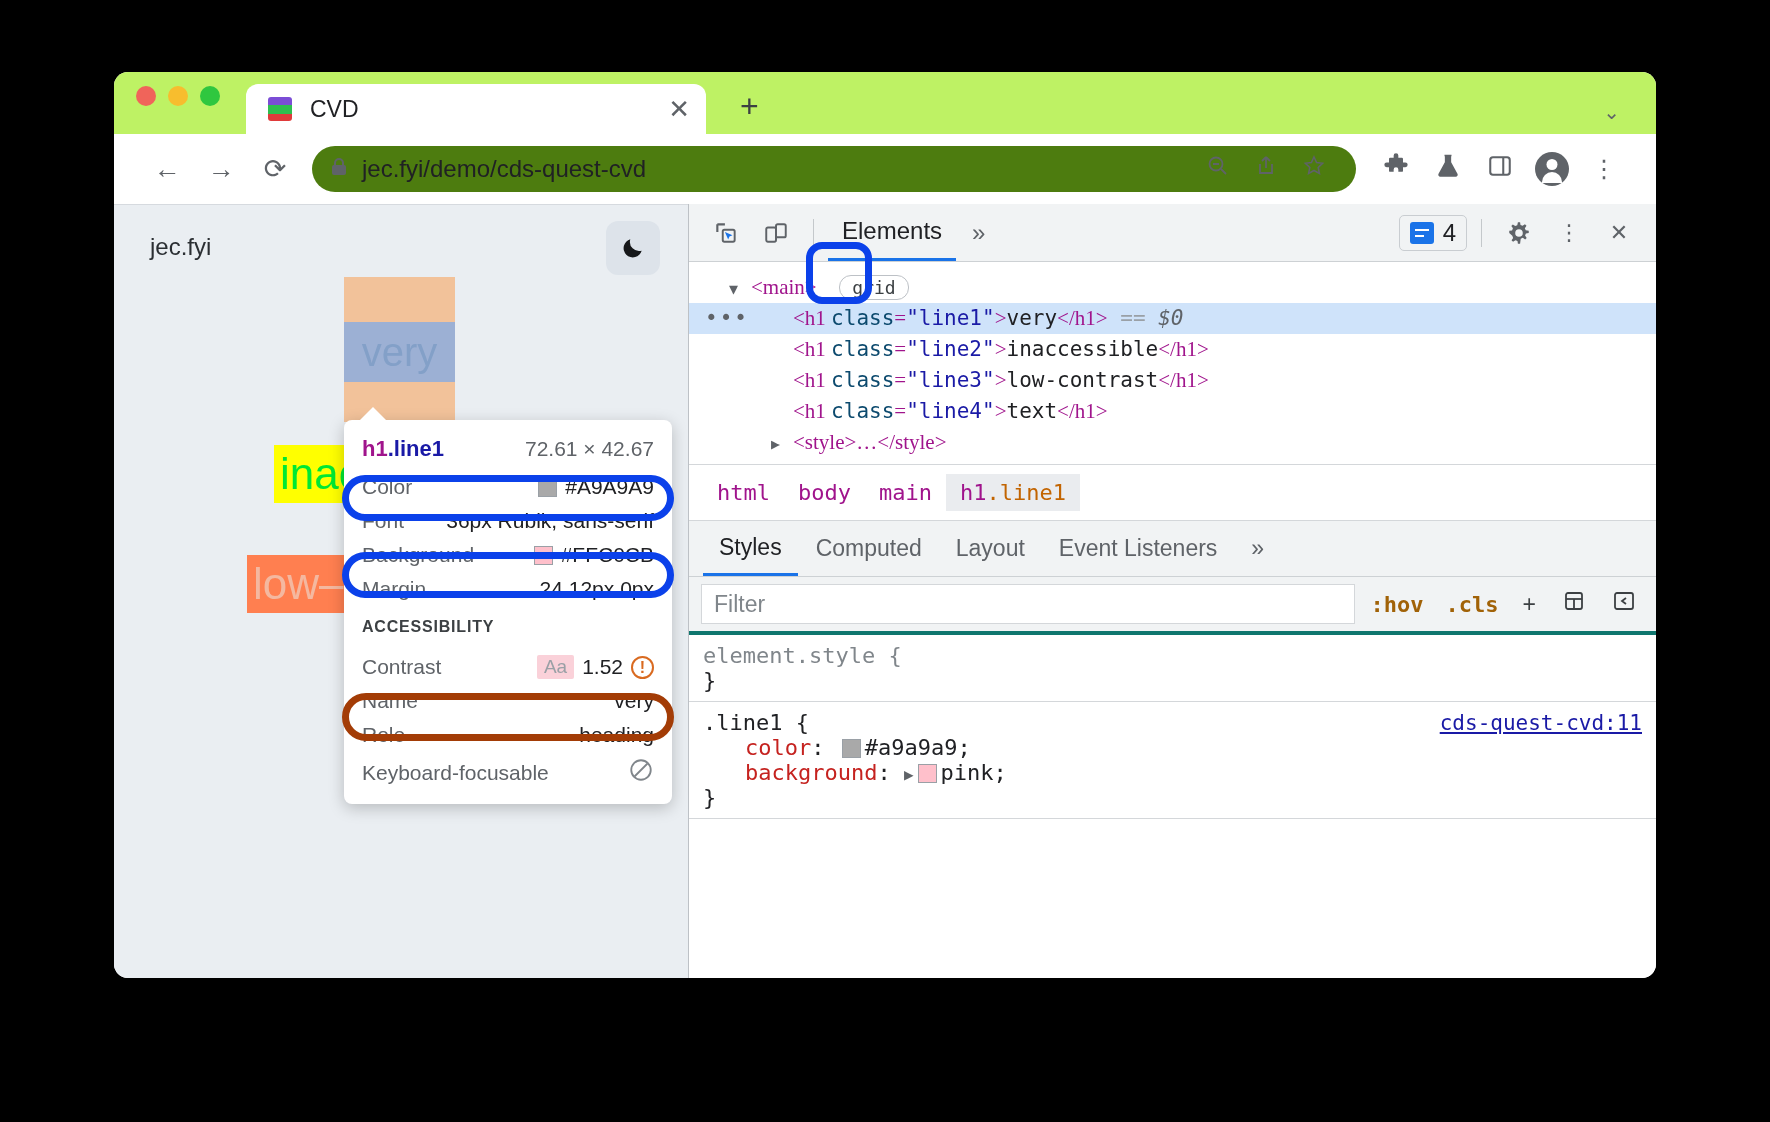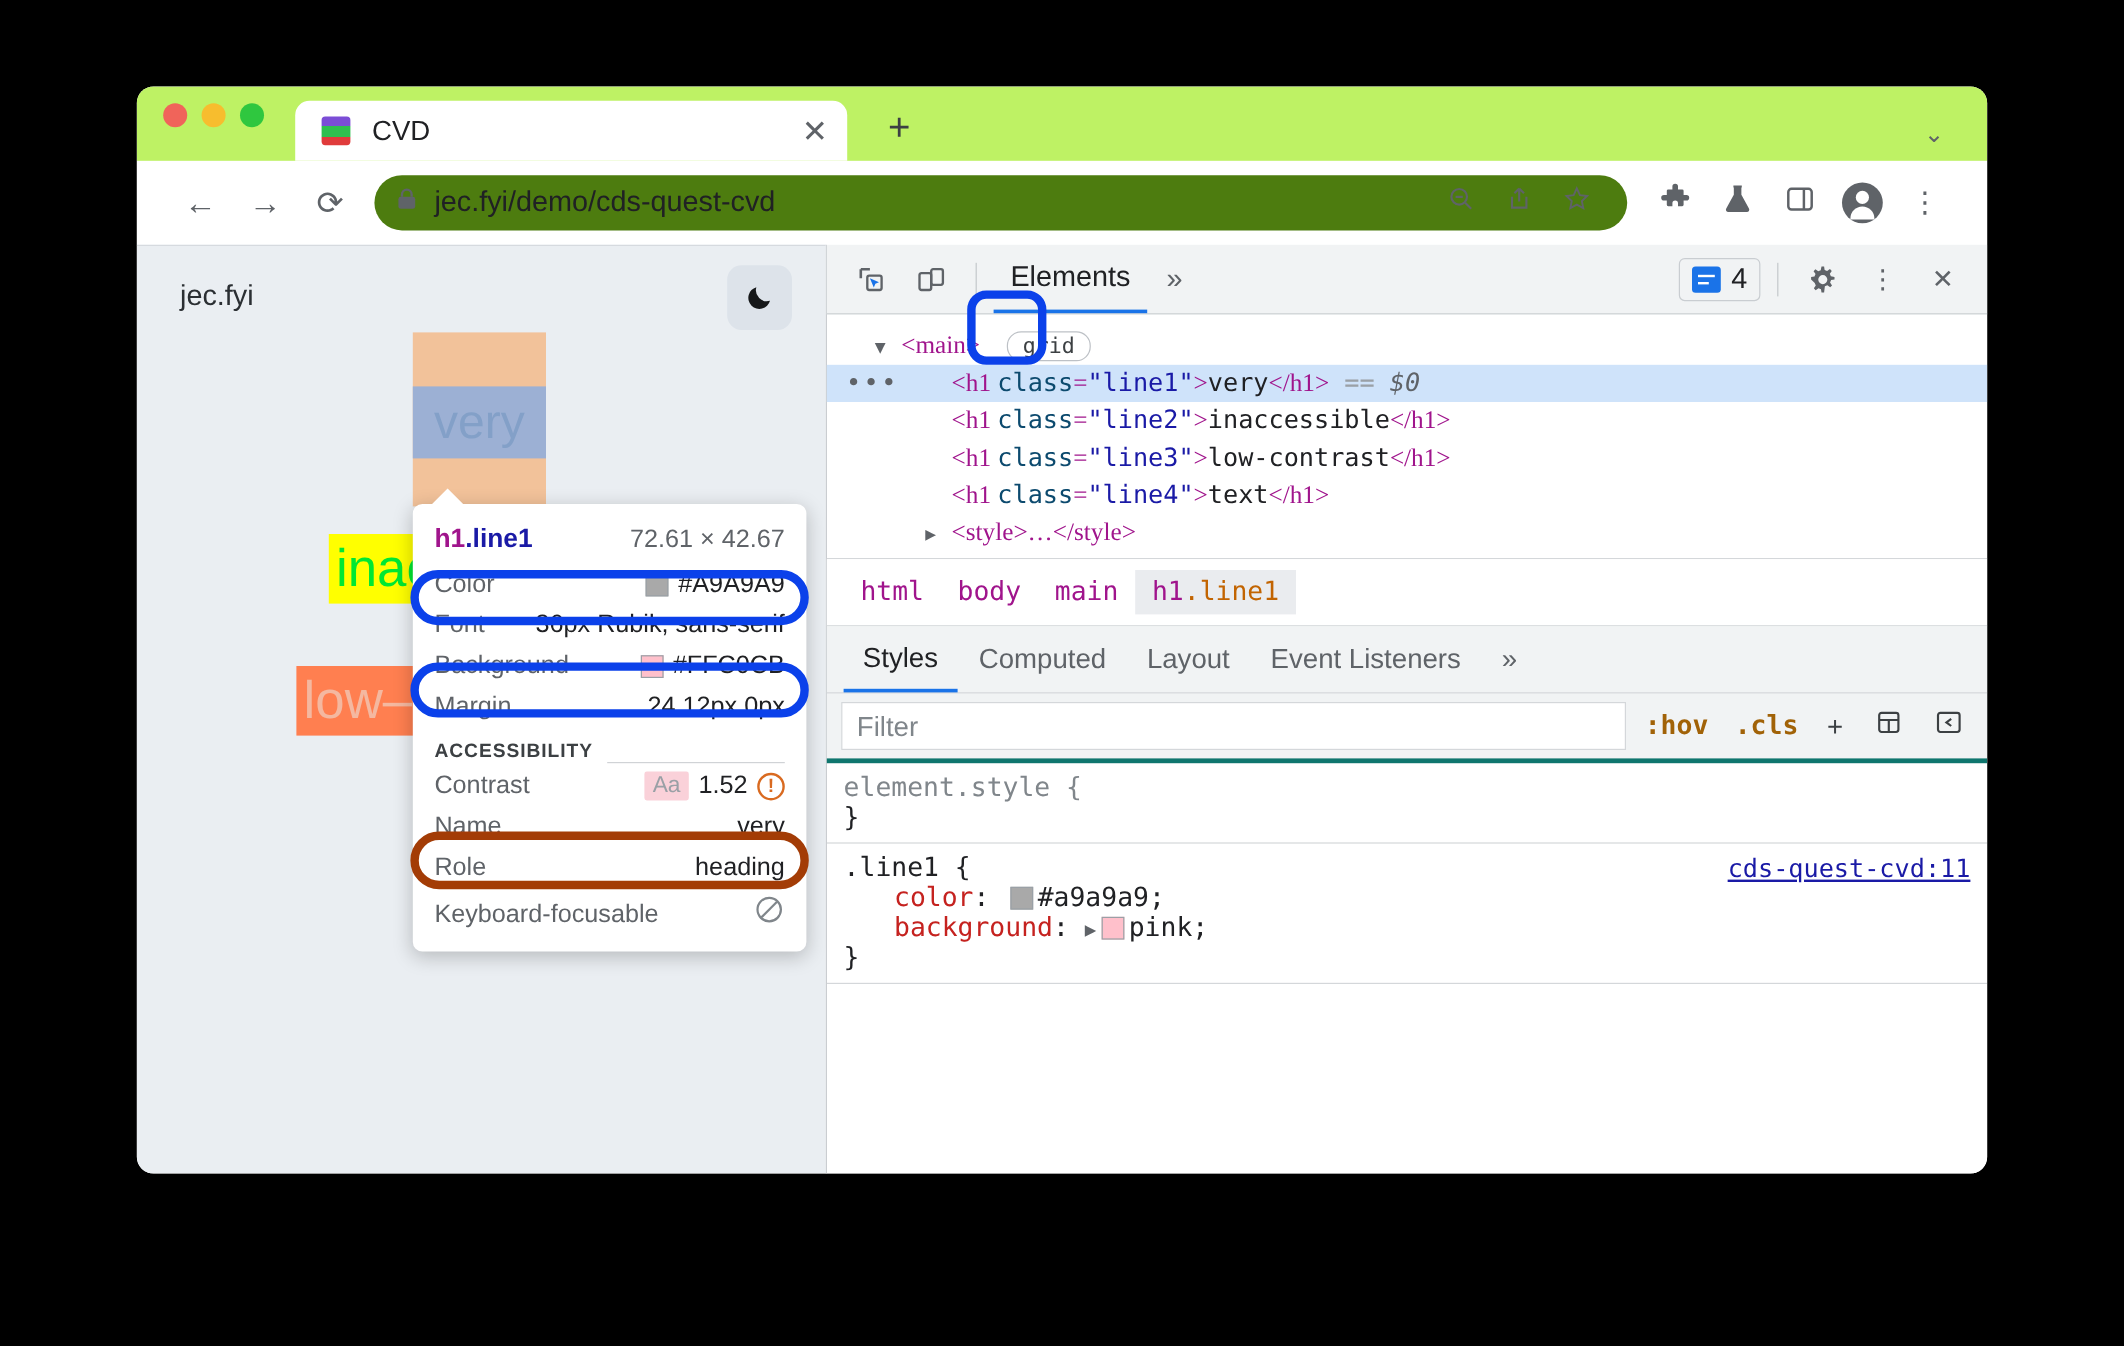--- a/index.html
+++ b/index.html
@@ -128,23 +128,23 @@
   .tt-tag .t { color: #a0148c; } .tt-tag .c { color: #1a1aa6; }
   .tt-dim { color: #5f6368; font-size: 21px; }
   .tt-row {
     display: flex; justify-content: space-between; align-items: center;
     padding: 5px 18px; gap: 10px;
   }
   .tt-k { color: #5f6368; }
   .tt-v { color: #202124; display: flex; align-items: center; gap: 8px; }
   .sw { width: 19px; height: 19px; border: 1px solid #9aa0a6; display: inline-block; }
   .tt-sec {
-    display: flex; align-items: flex-end; gap: 12px;
+    display: flex; align-items: flex-start; gap: 12px;
     padding: 12px 18px 2px; font-size: 16px; letter-spacing: .8px;
-    color: #3c4043; font-weight: bold;
+    color: #3c4043; font-weight: bold; flex-direction: column;
   }
   .tt-sec .rule { flex: 1; height: 1px; background: #d0d3d6; }
   .aa {
     background: #fad1d9; color: #9aa0a6; font-size: 19px;
     padding: 1px 7px; border-radius: 2px;
   }
   .warn {
     width: 23px; height: 23px; border: 2px solid #d96a20; border-radius: 50%;
     color: #d96a20; font-size: 16px; font-weight: bold; line-height: 20px;
     text-align: center;

